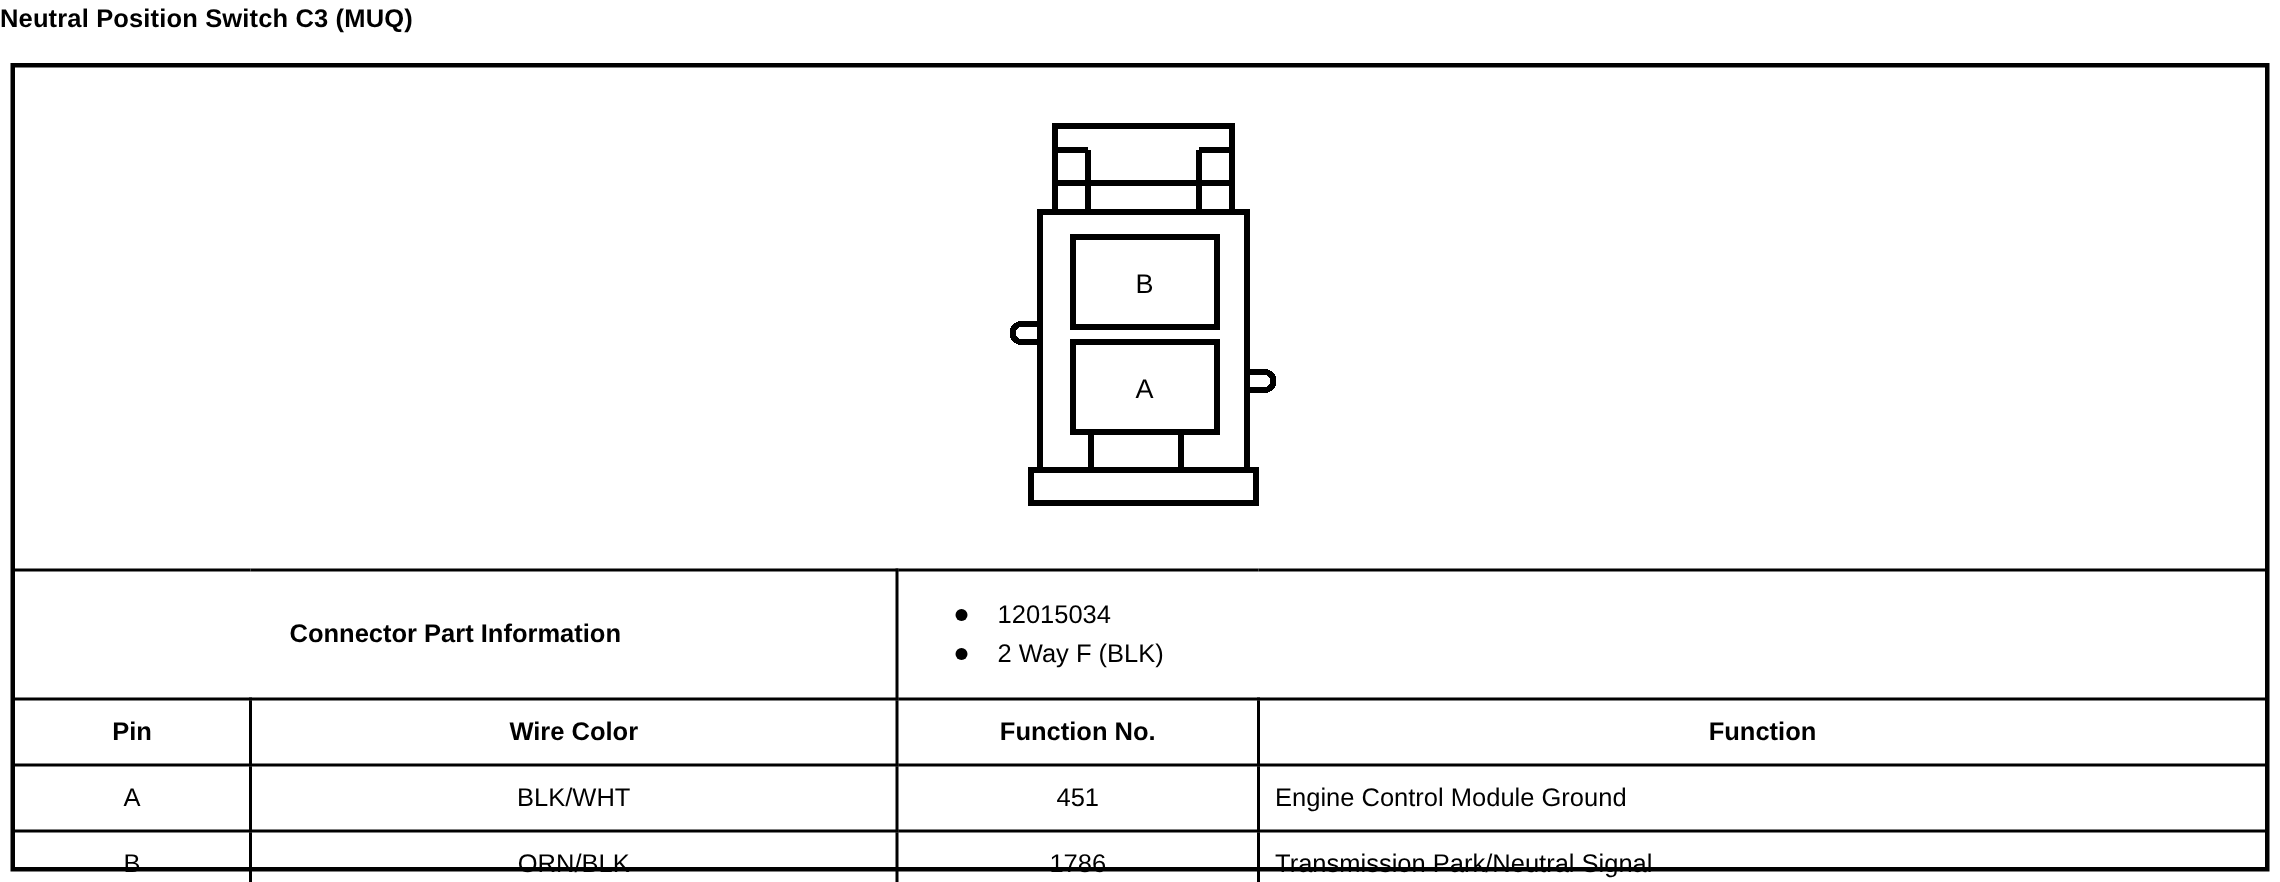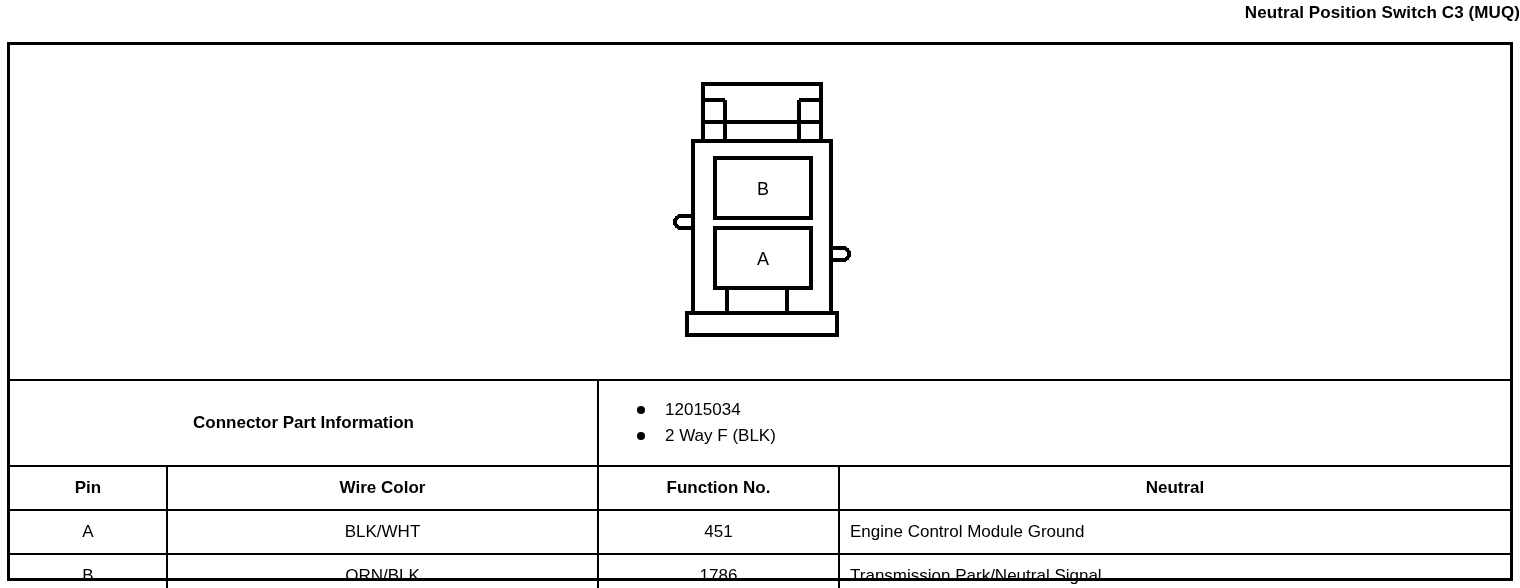--- a/index.html
+++ b/index.html
@@ -14,21 +14,21 @@
     color: #000000;
     overflow: hidden;
   }
 
   
   #page-title {
     position: absolute;
     left: 0;
     top: 3px;
     width: 1520px;
-    text-align: right;
+    text-align: left;
     font-size: 17px;
     font-weight: bold;
     letter-spacing: 0.1px;
   }
 
   
   #connector-frame {
     position: absolute;
     left: 7px;
     top: 42px;
@@ -183,21 +183,21 @@
             <li>12015034</li>
             <li>2 Way F (BLK)</li>
           </ul>
         </td>
       </tr>
 
       <tr class="row-header">
         <td class="cell-header">Pin</td>
         <td class="cell-header">Wire Color</td>
         <td class="cell-header">Function No.</td>
-        <td class="cell-header">Neutral</td>
+        <td class="cell-header">Function</td>
       </tr>
 
       <tr class="row-data">
         <td>A</td>
         <td>BLK/WHT</td>
         <td>451</td>
         <td class="cell-function">Engine Control Module Ground</td>
       </tr>
 
       <tr class="row-data">

